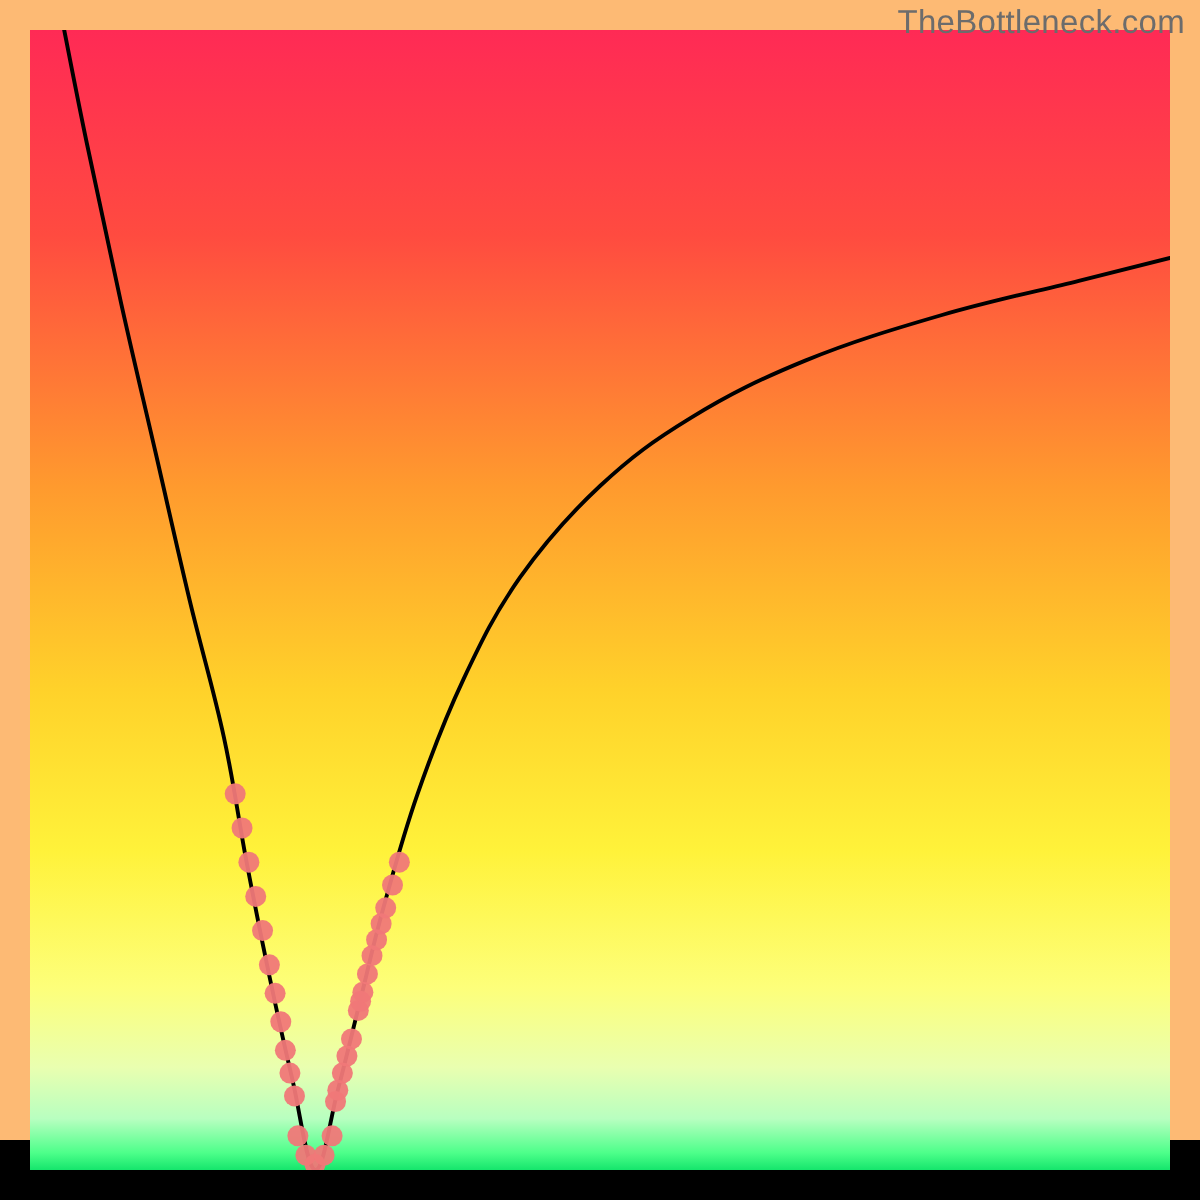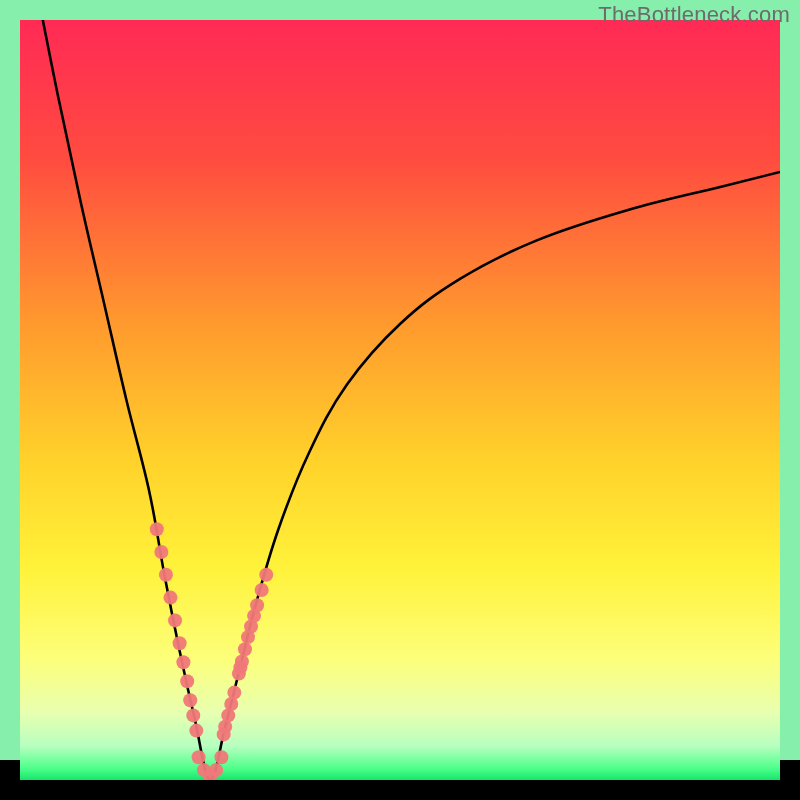--- a/index.html
+++ b/index.html
@@ -8,21 +8,21 @@
     width: 800px;
     height: 800px;
     overflow: hidden;
     background: #000;
     font-family: Arial, Helvetica, sans-serif;
   }
   .frame {
     position: absolute;
     top: 0; left: 0;
     width: 800px; height: 760px;
-    background: #86efac;
+    background: #fdba74;
   }
   .plot {
     position: absolute;
     top: 20px;
     left: 20px;
     width: 760px;
     height: 760px;
     overflow: hidden;
   }
   .gradient {

